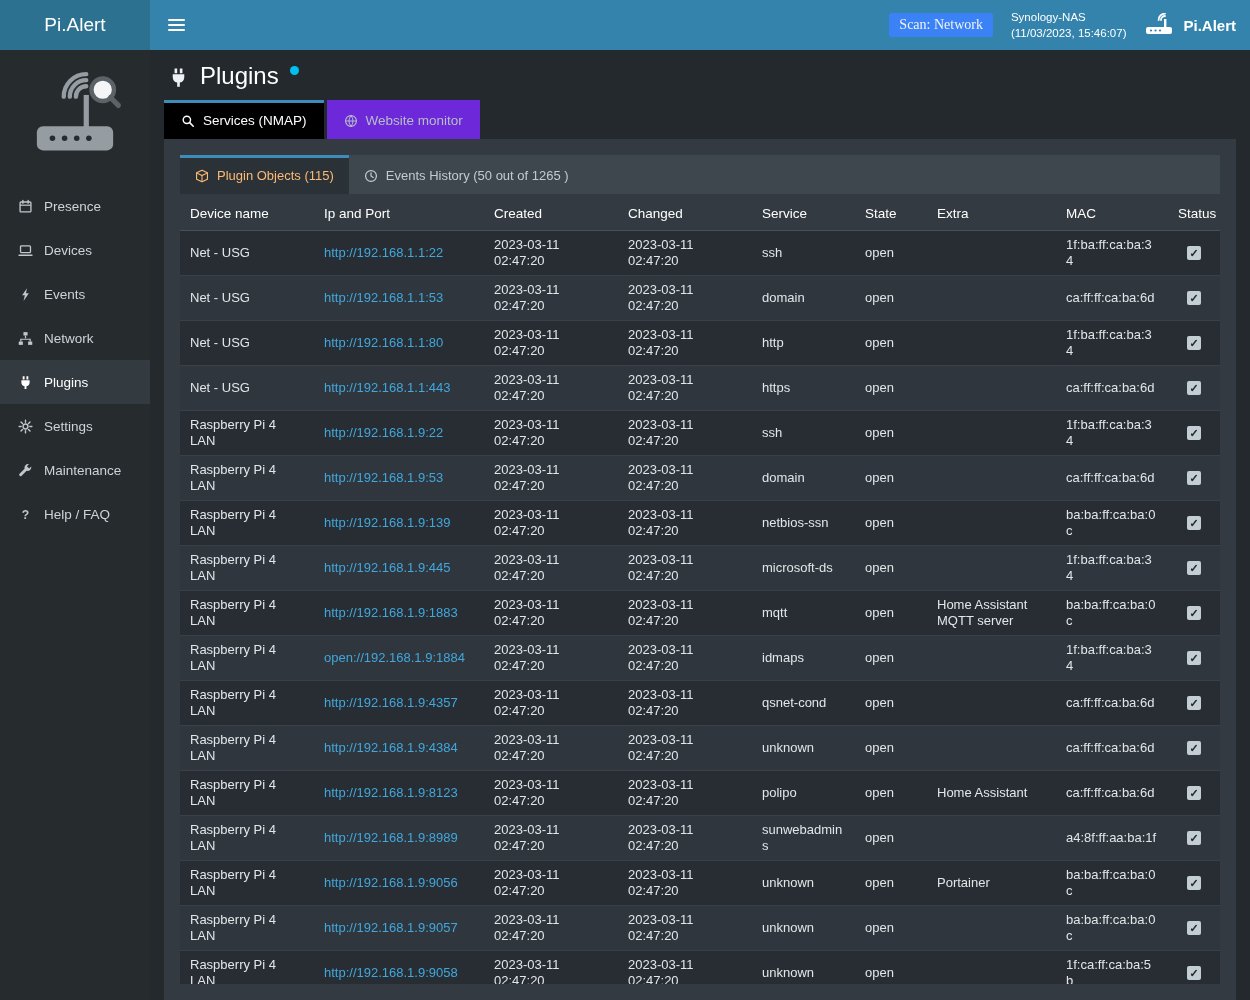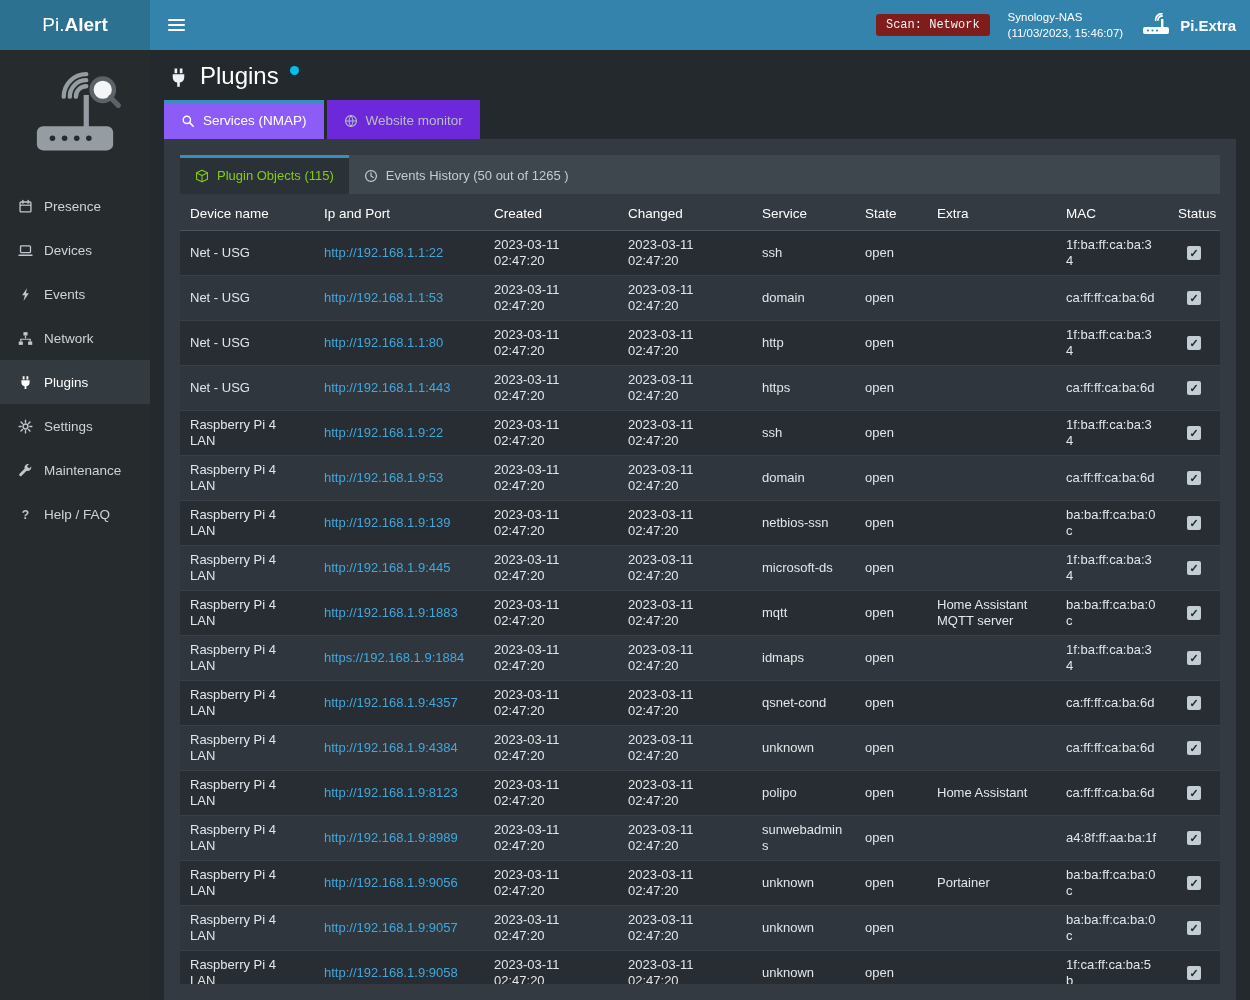--- a/index.html
+++ b/index.html
@@ -8,27 +8,27 @@
     width:1250px;height:1000px;overflow:hidden;
     background:#24292d;color:#e4e8eb;
     font-family:"Liberation Sans",sans-serif;font-size:13px;
   }
   .app{display:flex;flex-direction:column;width:100%;height:100%}
 
   
   .navbar{display:flex;height:50px;flex:0 0 50px}
   .brand{width:150px;flex:0 0 150px;background:#2d7191;color:#fff;
     display:flex;align-items:center;justify-content:center;font-size:19px;cursor:pointer}
-  .brand .bold{font-weight:bold}
+  .brand .bold{font-weight:normal}
   .nav-rest{flex:1;background:#3383ad;display:flex;align-items:center;padding:0 14px;gap:18px}
   .hamburger{display:flex;flex-direction:column;gap:3px;background:none;border:none;cursor:pointer;padding:6px 4px}
   .hamburger i{display:block;width:17px;height:2px;background:#fff;border-radius:1px}
   .nav-spacer{flex:1}
-  .scan-badge{font-family:Liberation Mono, monospace;font-size:12px;color:#f1f3f4;
-    background:#7f1d1d;padding:4px 10px;border-radius:3px;white-space:nowrap}
+  .scan-badge{font-family:Liberation Serif, serif;font-size:14px;color:#f1f3f4;
+    background:#3b82f6;padding:4px 10px;border-radius:3px;white-space:nowrap}
   .host-block{color:#fff;font-size:11.5px;line-height:1.4;white-space:nowrap}
   .nav-app{display:flex;align-items:center;gap:9px;color:#fff;font-size:15px;font-weight:bold;white-space:nowrap}
 
   
   .body-row{display:flex;flex:1;min-height:0}
   .sidebar{width:150px;flex:0 0 150px;background:#262b2e;display:flex;flex-direction:column}
   .logo-wrap{padding:16px 0 22px;display:flex;justify-content:center}
   .side-nav{display:flex;flex-direction:column}
   .side-item{display:flex;align-items:center;gap:11px;height:44px;padding:0 8px 0 17px;
     color:#ccd4d9;font-size:13.5px;text-decoration:none;cursor:pointer}
@@ -40,28 +40,28 @@
   .content{flex:1;min-width:0;display:flex;flex-direction:column;padding:0 14px;overflow:hidden}
   .page-head{display:flex;align-items:flex-start;gap:11px;padding:13px 4px 9px}
   .title-icon{color:#eef1f3;margin-top:4px}
   .page-title{margin:0;font-size:24px;font-weight:500;color:#fff;line-height:1.1}
   .title-badge{width:9px;height:9px;border-radius:50%;background:#00c0ef;display:inline-block;margin-top:3px;cursor:pointer}
 
   .main-tabs{display:flex;gap:3px}
   .mtab{display:flex;align-items:center;gap:8px;padding:10px 17px 11px;font-size:13.5px;
     color:#b6bfc6;background:#6d28d9;border-top:3px solid transparent;cursor:pointer;white-space:nowrap}
   .mtab .ticon{display:flex;color:inherit}
-  .mtab.active{background:#8b5cf6;color:#fff;border-top-color:#3c8dbc}
+  .mtab.active{background:#000000;color:#fff;border-top-color:#3c8dbc}
 
   .card{flex:1;min-height:0;background:#333a41;padding:16px;overflow:hidden;display:flex;flex-direction:column}
   .subtabs{display:flex;background:#3e464e;flex:0 0 auto}
   .stab{display:flex;align-items:center;gap:8px;padding:10px 15px 11px;font-size:13px;
     color:#c3cbd2;border-top:3px solid transparent;cursor:pointer;white-space:nowrap}
   .stab .ticon{display:flex;color:inherit}
-  .stab.active{background:#2a3137;color:#84cc16;border-top-color:#3c8dbc}
+  .stab.active{background:#2a3137;color:#fdba74;border-top-color:#3c8dbc}
 
   
   .table-wrap{flex:1;min-height:0;overflow:hidden;margin-top:2px}
   table{width:100%;border-collapse:collapse;table-layout:fixed;font-size:13px}
   thead th{text-align:left;padding:10px 10px 9px;font-size:13.5px;font-weight:normal;color:#fff;
     border-bottom:1px solid #49525a;white-space:nowrap;overflow:hidden}
   tbody td{padding:6px 10px;line-height:16px;vertical-align:middle;color:#e2e6e9;
     border-top:1px solid rgba(255,255,255,0.035);overflow:hidden;word-wrap:break-word}
   tbody tr:nth-child(odd){background:#272d33}
   tbody tr:nth-child(even){background:#2f363d}
@@ -97,21 +97,21 @@
           <svg width="30" height="22" viewBox="0 0 30 22">
             <rect x="2" y="14" width="26" height="7" rx="2" fill="#fff"></rect>
             <circle cx="7" cy="17.5" r="1.1" fill="#3383ad"></circle>
             <circle cx="11.5" cy="17.5" r="1.1" fill="#3383ad"></circle>
             <circle cx="16" cy="17.5" r="1.1" fill="#3383ad"></circle>
             <rect x="20" y="6" width="2.4" height="9" fill="#fff"></rect>
             <path d="M21 3 A4 4 0 0 0 17 7" fill="none" stroke="#fff" stroke-width="1.8" stroke-linecap="round"></path>
             <path d="M21 0.6 A6.4 6.4 0 0 0 14.6 7" fill="none" stroke="#fff" stroke-width="1.8" stroke-linecap="round"></path>
           </svg>
         </span>
-        <span>Pi.Extra</span>
+        <span>Pi.Alert</span>
       </div>
     </div>
   </header>
 
   <div class="body-row">
 
     <aside class="sidebar">
       <div class="logo-wrap">
         <svg width="104" height="96" viewBox="0 0 120 104">
           <rect x="16" y="66" width="88" height="28" rx="7" fill="#969da2"></rect>
@@ -378,21 +378,21 @@
                   <td>2023-03-11 02:47:20</td>
                   <td>2023-03-11 02:47:20</td>
                   <td>mqtt</td>
                   <td>open</td>
                   <td>Home Assistant MQTT server</td>
                   <td>ba:ba:ff:ca:ba:0c</td>
                   <td class="status-cell"><span class="checkbox">✓</span></td>
                 </tr>
                 <tr>
                   <td>Raspberry Pi 4 LAN</td>
-                  <td><a href="#">https://192.168.1.9:1884</a></td>
+                  <td><a href="#">open://192.168.1.9:1884</a></td>
                   <td>2023-03-11 02:47:20</td>
                   <td>2023-03-11 02:47:20</td>
                   <td>idmaps</td>
                   <td>open</td>
                   <td></td>
                   <td>1f:ba:ff:ca:ba:34</td>
                   <td class="status-cell"><span class="checkbox">✓</span></td>
                 </tr>
                 <tr>
                   <td>Raspberry Pi 4 LAN</td>

